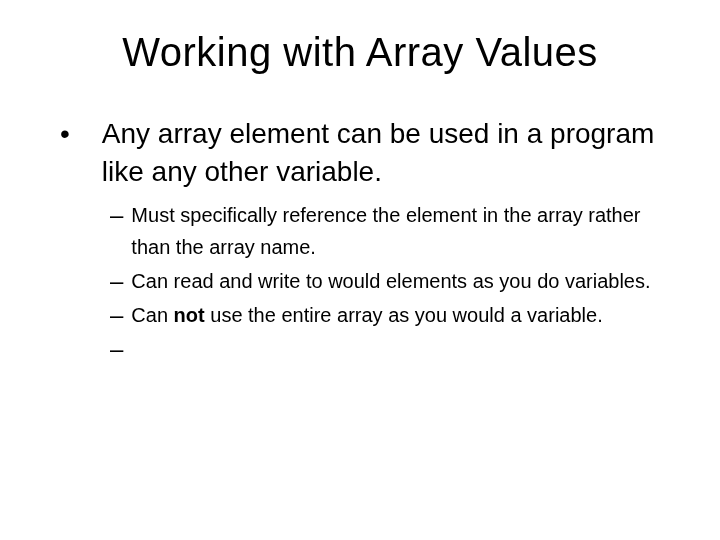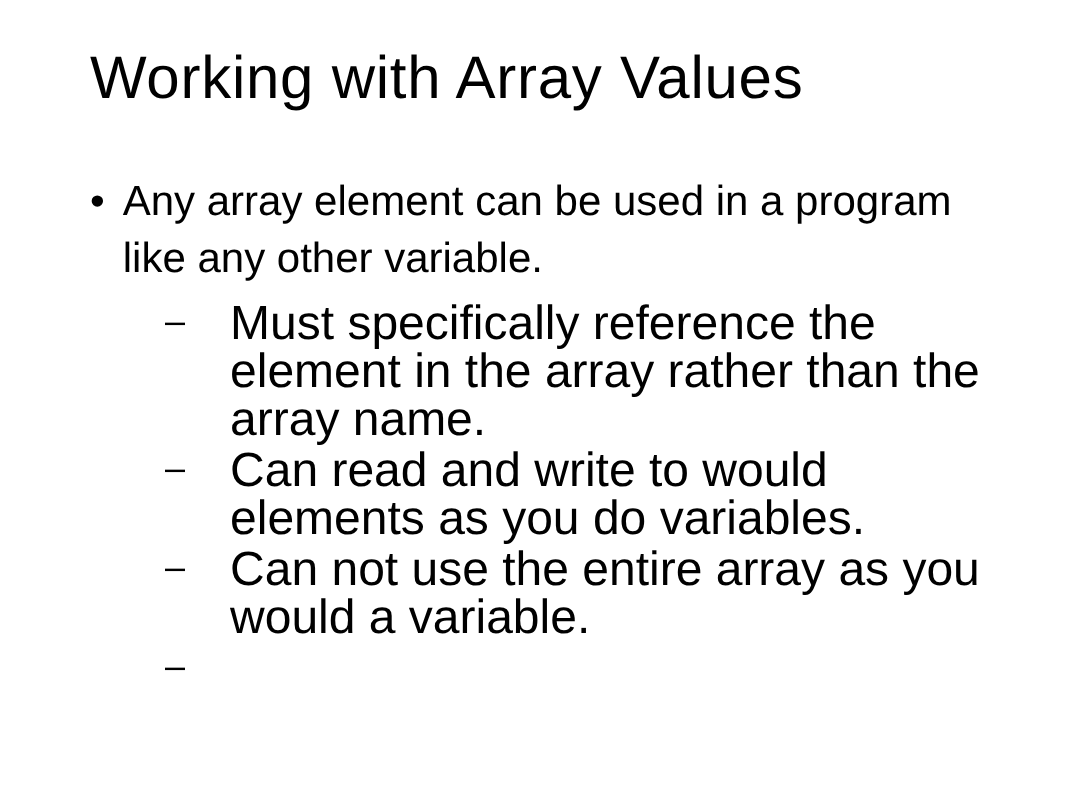--- a/index.html
+++ b/index.html
@@ -8,59 +8,60 @@
       height: 540px;
       background: #ffffff;
       font-family: Arial, Helvetica, sans-serif;
       color: #000000;
       padding: 30px 60px 40px 60px;
       overflow: hidden;
     }
     .title {
       font-size: 40px;
       font-weight: normal;
+      text-align: center;
       margin-bottom: 40px;
       letter-spacing: 0.5px;
     }
     .level1-item {
       display: flex;
       align-items: flex-start;
       margin-bottom: 8px;
     }
     .bullet-dot {
       font-size: 28px;
       line-height: 38px;
       margin-right: 12px;
       flex-shrink: 0;
     }
     .level1-text {
       font-size: 28px;
       line-height: 38px;
+      margin-left: 20px;
     }
     .level2-list {
       margin-left: 50px;
       margin-top: 6px;
     }
     .level2-item {
       display: flex;
       align-items: flex-start;
       margin-bottom: 2px;
     }
     .bullet-dash {
       font-size: 24px;
       line-height: 32px;
       margin-right: 8px;
       flex-shrink: 0;
     }
     .level2-text {
-      font-size: 32px;
+      font-size: 20px;
       line-height: 32px;
-      margin-left: 22px;
     }
-    .bold { font-weight: normal; text-align: right; }
+    .bold { font-weight: bold; text-align: right; }
   </style>
 </head>
 <body>
 
 <h1 class="title">Working with Array Values</h1>
 
 <div class="level1-item">
   <span class="bullet-dot">•</span>
   <span class="level1-text">Any array element can be used in a program like any other variable.</span>
 </div>

